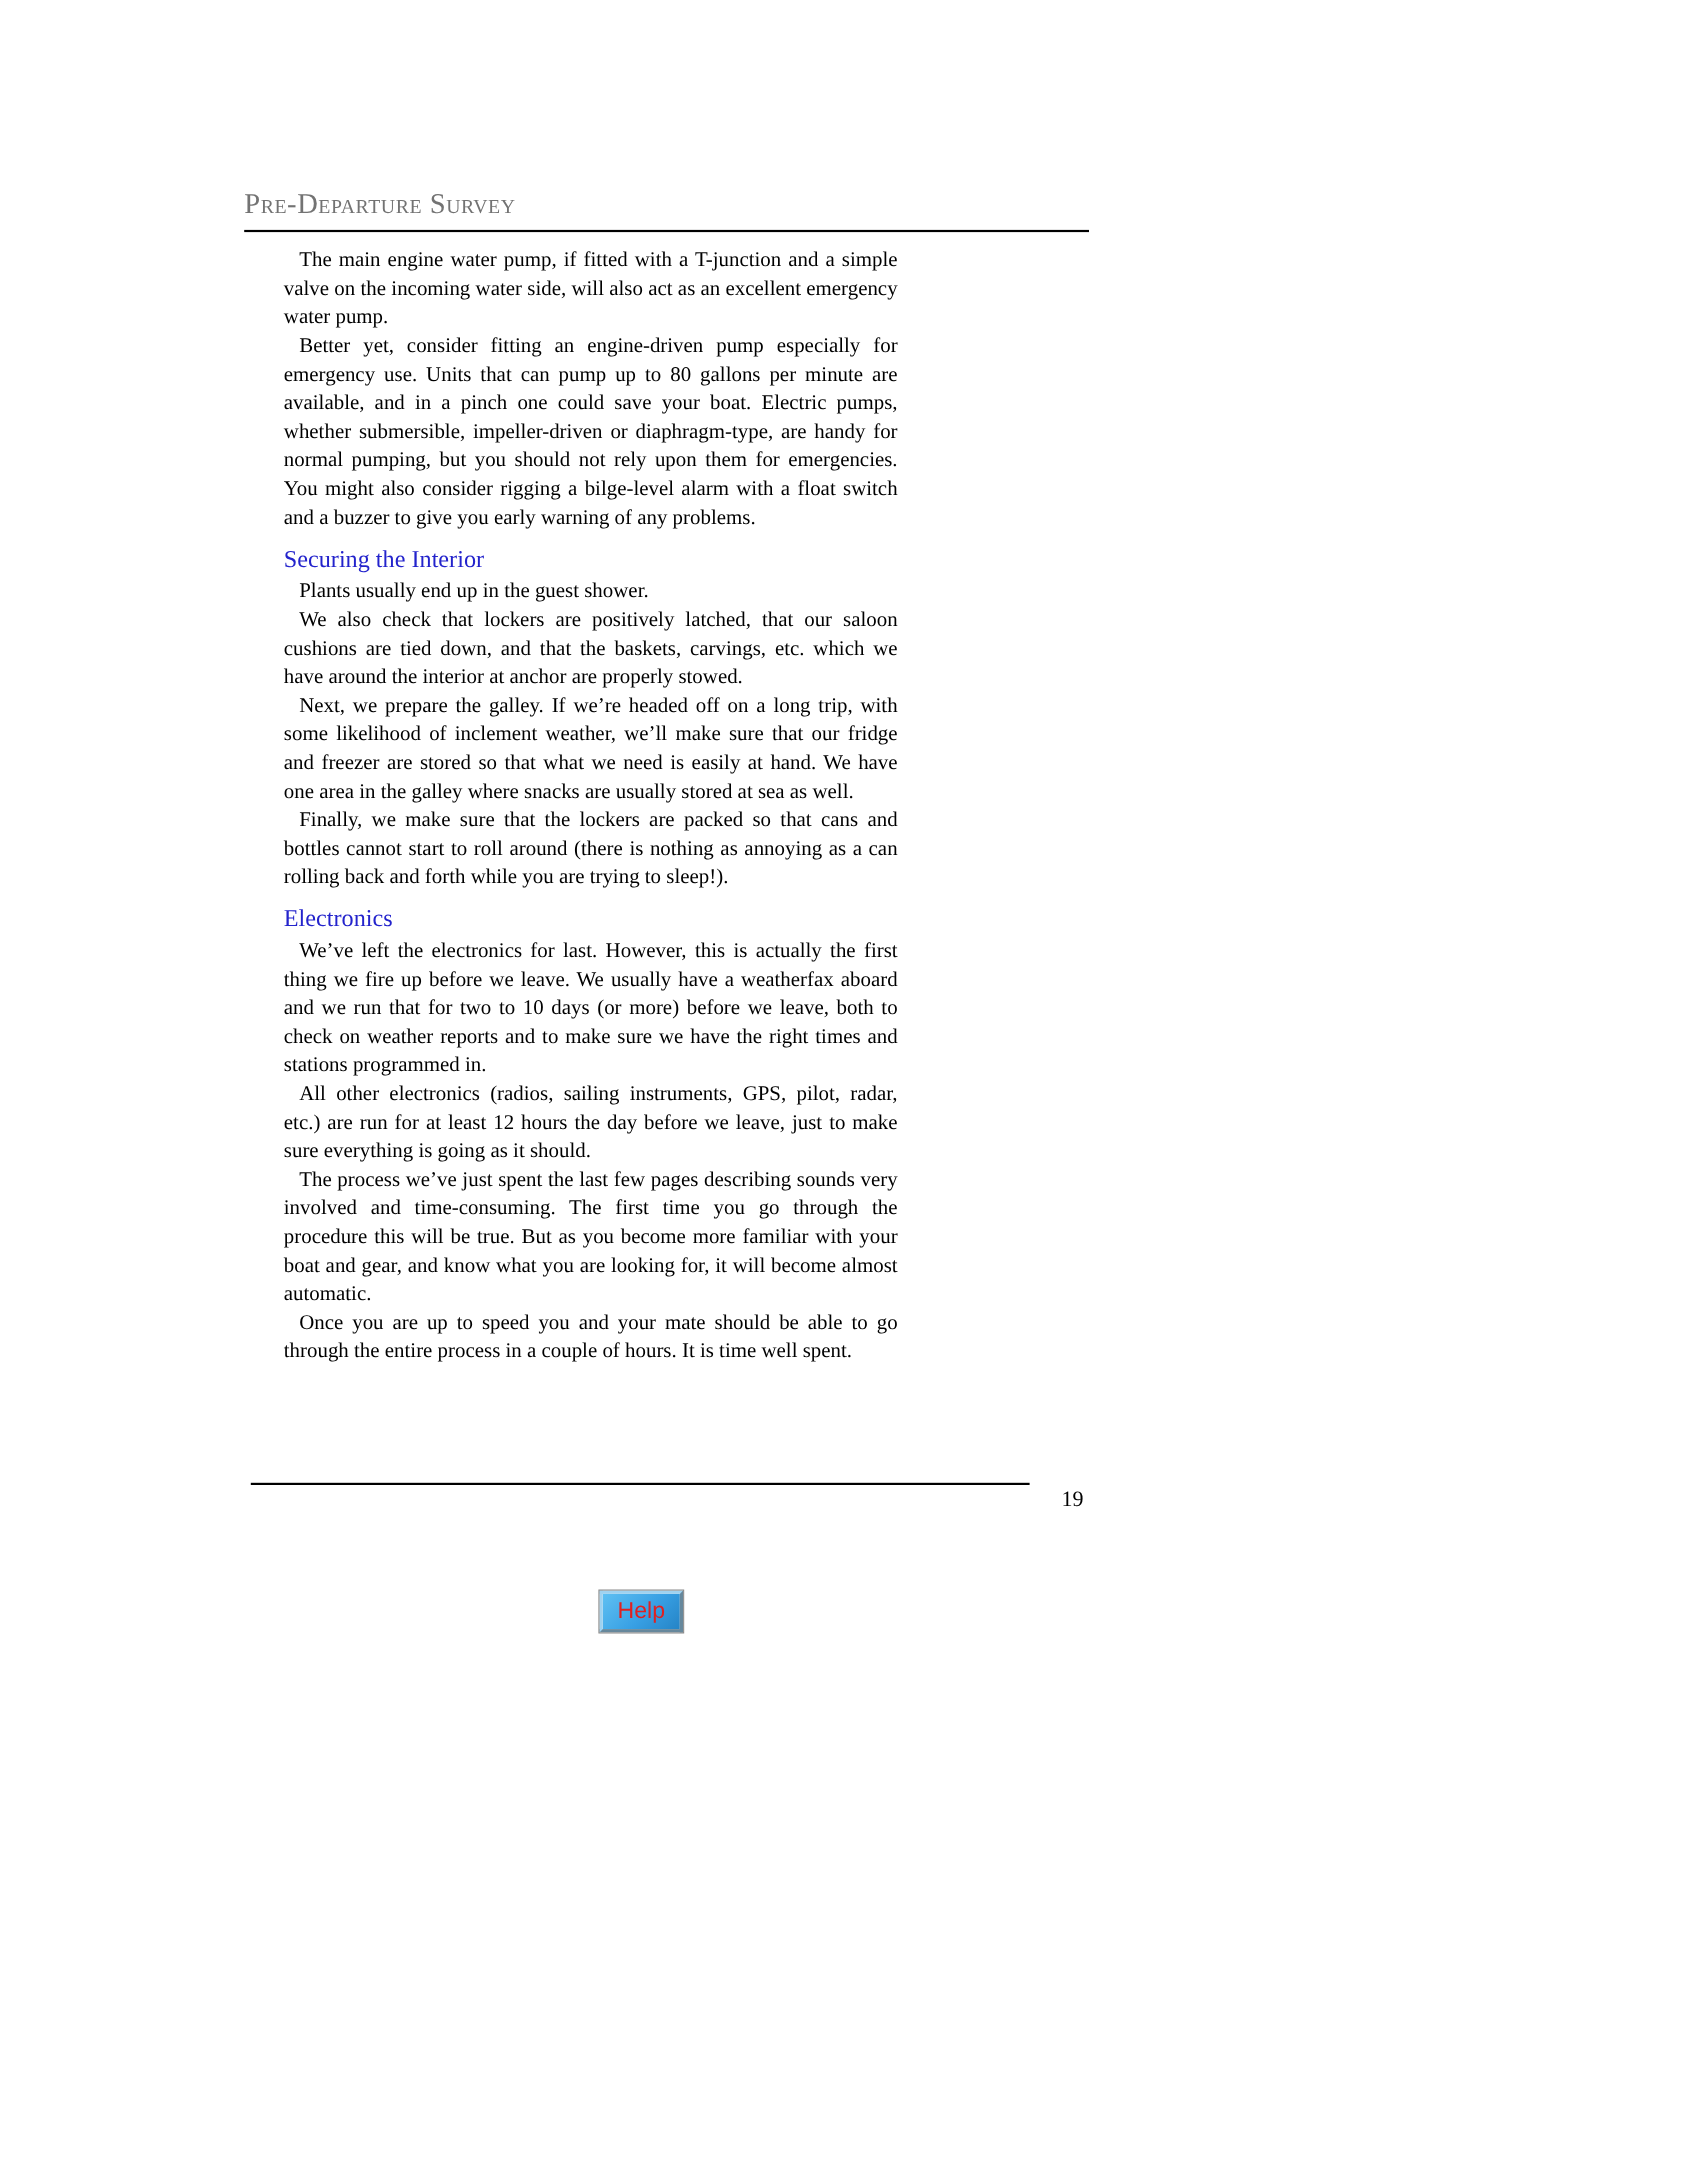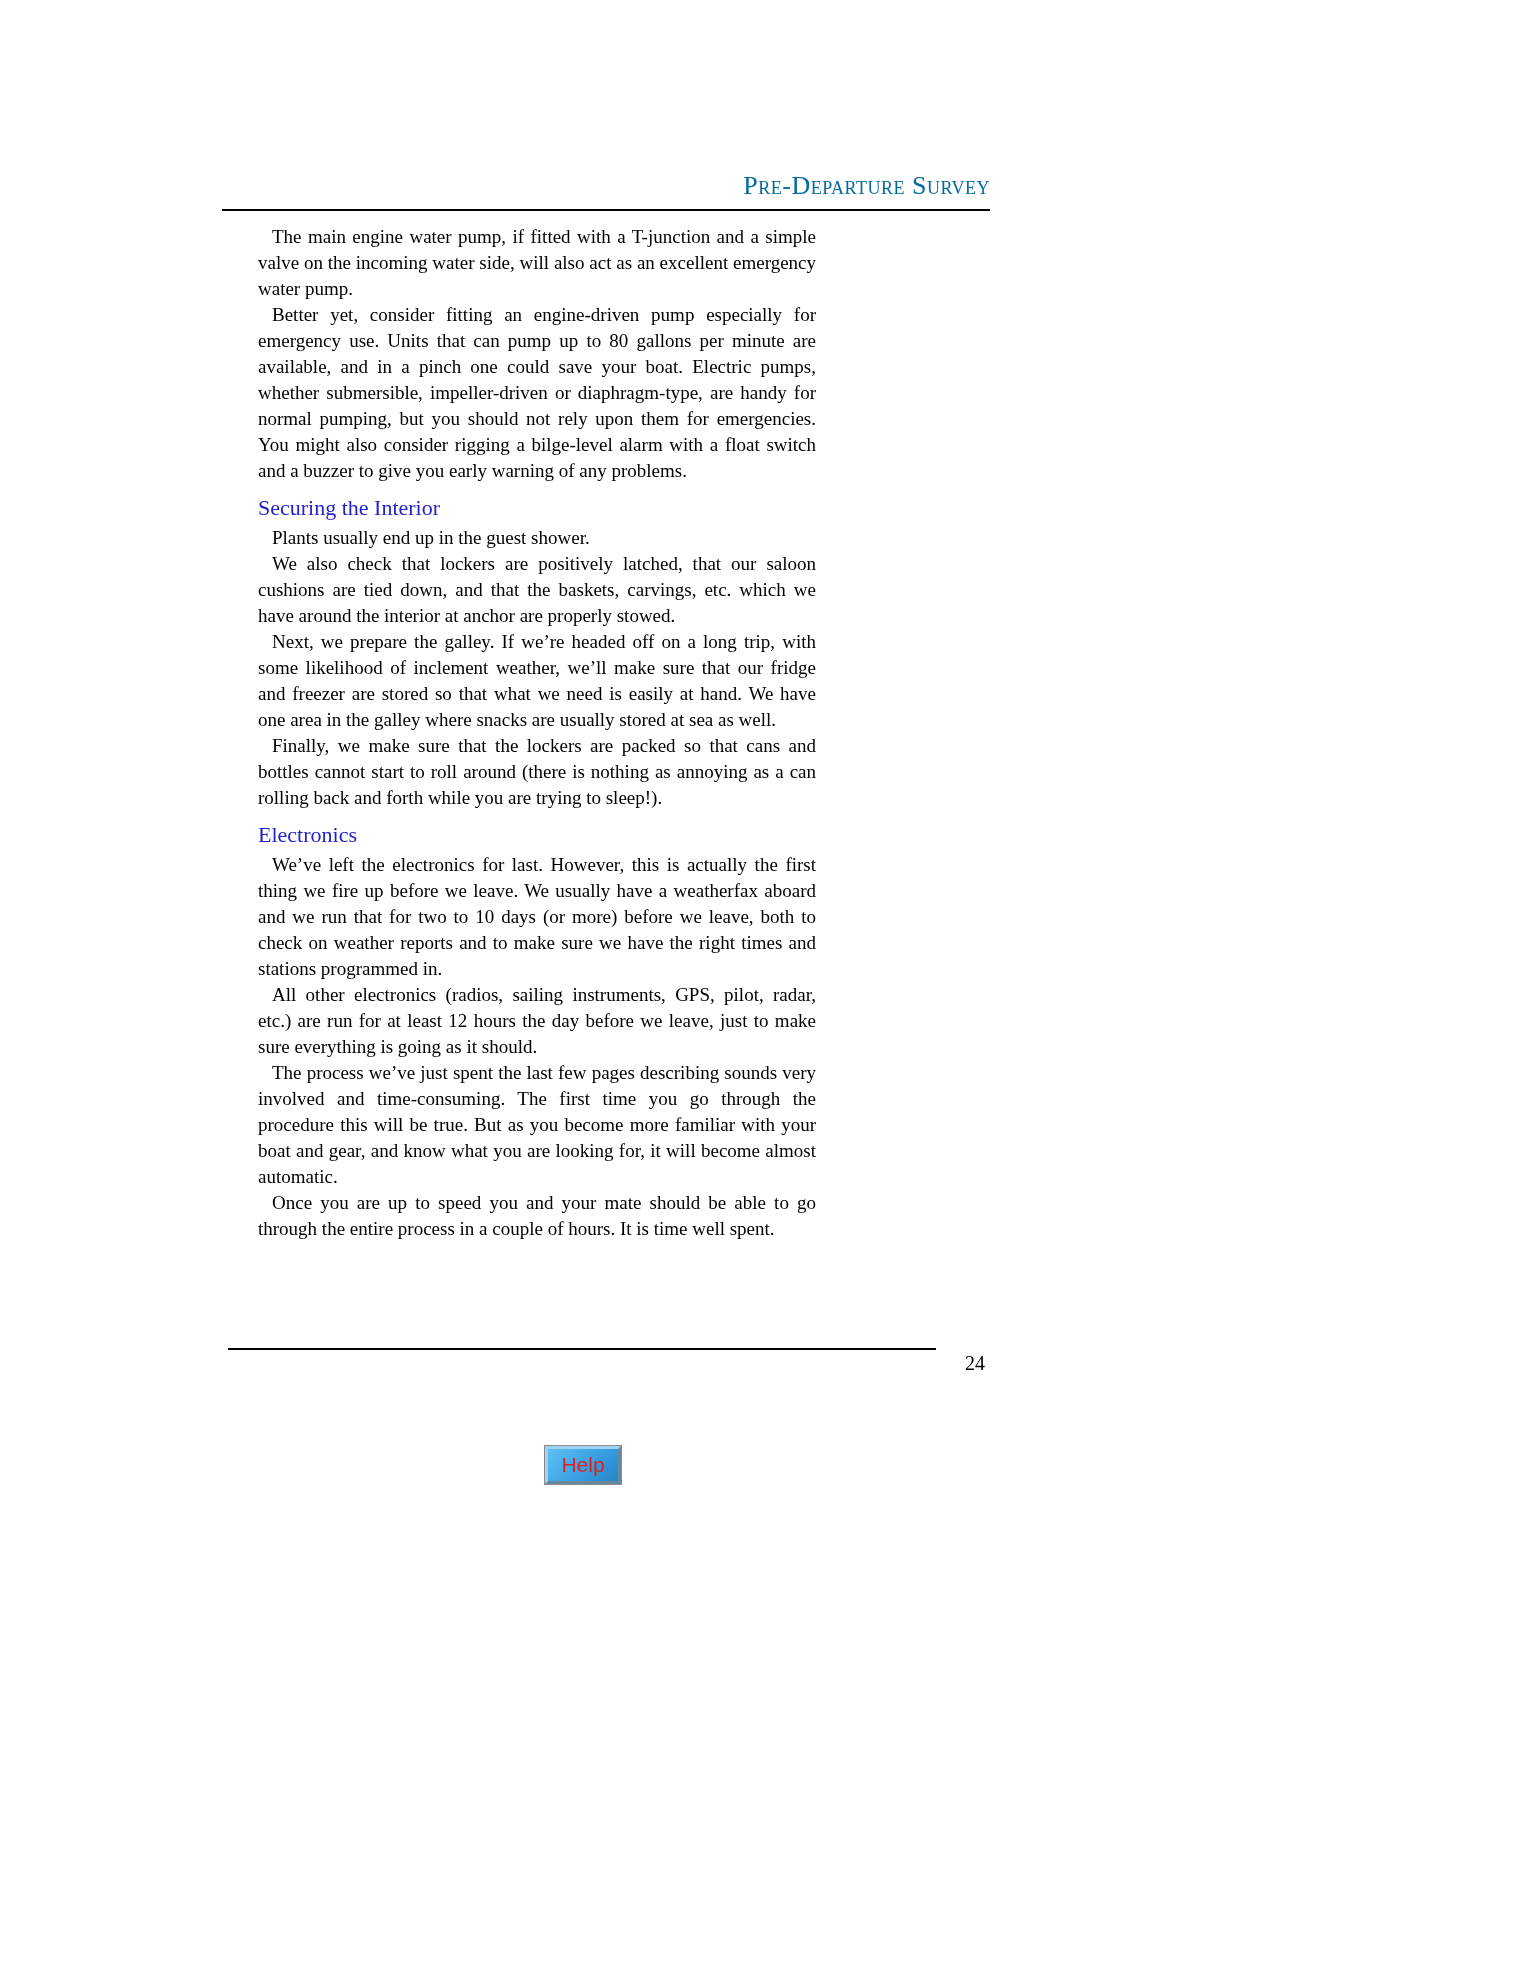--- a/index.html
+++ b/index.html
@@ -11,25 +11,24 @@
     background: #ffffff;
     font-family: "Liberation Serif", serif;
     color: #000000;
     overflow: hidden;
   }
   .header-title {
     position: absolute;
     top: 171px;
     left: 222px;
     width: 768px;
-    text-align: right;
     font-variant: small-caps;
     font-size: 26px;
     letter-spacing: 0.5px;
-    color: #0369a1;
+    color: #737373;
     font-family: "Liberation Serif", serif;
   }
   .header-rule {
     position: absolute;
     top: 209px;
     left: 222px;
     width: 768px;
     height: 2px;
     background: #000000;
   }
@@ -106,17 +105,17 @@
     <p>Finally, we make sure that the lockers are packed so that cans and bottles cannot start to roll around (there is nothing as annoying as a can rolling back and forth while you are trying to sleep!).</p>
     <h2>Electronics</h2>
     <p>We’ve left the electronics for last. However, this is actually the first thing we fire up before we leave. We usually have a weatherfax aboard and we run that for two to 10 days (or more) before we leave, both to check on weather reports and to make sure we have the right times and stations programmed in.</p>
     <p>All other electronics (radios, sailing instruments, GPS, pilot, radar, etc.) are run for at least 12 hours the day before we leave, just to make sure everything is going as it should.</p>
     <p>The process we’ve just spent the last few pages describing sounds very involved and time-consuming. The first time you go through the procedure this will be true. But as you become more familiar with your boat and gear, and know what you are looking for, it will become almost automatic.</p>
     <p>Once you are up to speed you and your mate should be able to go through the entire process in a couple of hours. It is time well spent.</p>
   </main>
 
   <div class="footer-rule"></div>
 
-  <div class="page-number">24</div>
+  <div class="page-number">19</div>
 
   <button class="help-button">Help</button>
 
 </div>
 
 </body></html>

